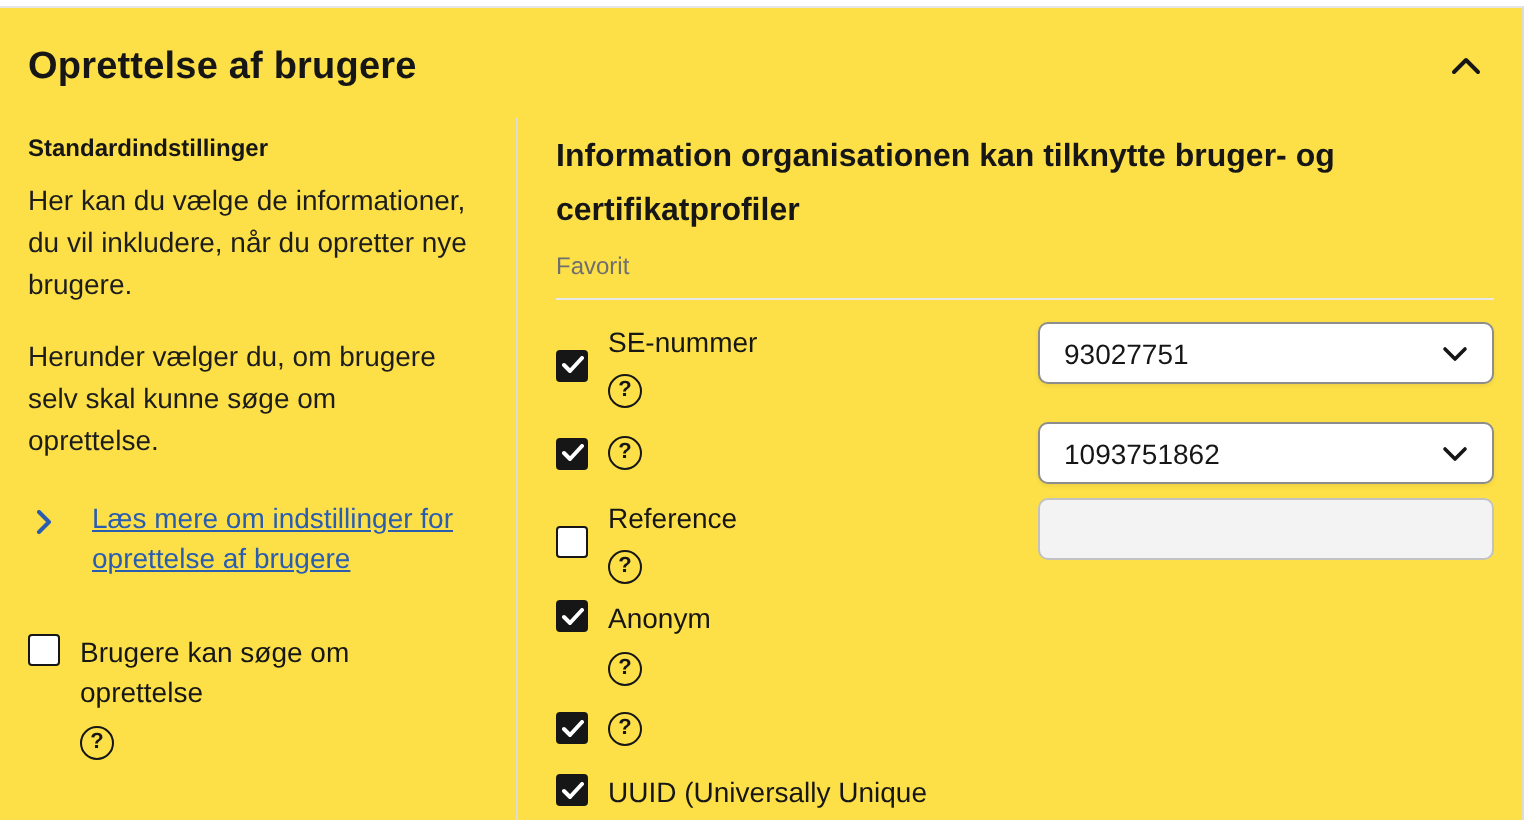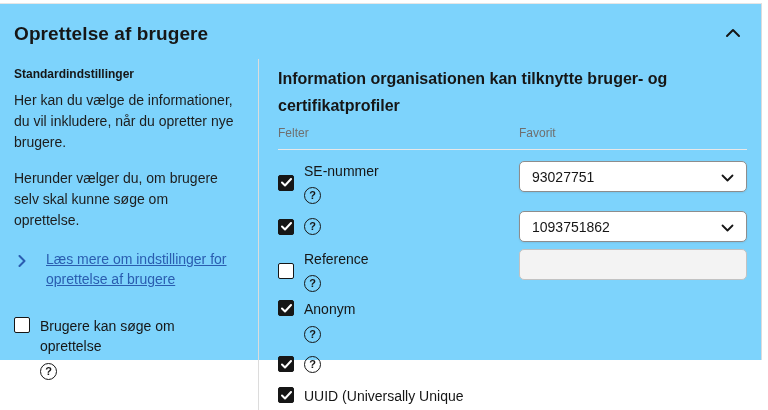--- a/index.html
+++ b/index.html
@@ -1,20 +1,20 @@
 <!DOCTYPE html>
 <html lang="da"><head>
 <meta charset="utf-8">
 <style>
   * { margin:0; padding:0; box-sizing:border-box; }
   html,body { background:#fff; }
   body { font-family:"Liberation Sans", sans-serif; color:#161616; width:768px; height:410px; overflow:hidden; }
   .page { position:relative; width:768px; height:410px; background:#fff; }
-  .panel { position:absolute; left:0; top:3px; width:762px; height:357px;
-           border-top:1px solid #e6e6e6; border-right:1px solid #dcdcdc; background:#7dd3fc; }
+  .panel { position:absolute; left:0; top:3px; width:762px; height:407px;
+           border-top:1px solid #e6e6e6; border-right:1px solid #dcdcdc; background:#fde047; }
 
   
   .panel-header { display:flex; align-items:center; justify-content:space-between;
                   padding:18px 16px 14px 14px; }
   .panel-title { font-size:19px; font-weight:700; letter-spacing:.1px; }
   .collapse-btn { background:none; border:none; cursor:pointer; padding:4px; display:flex; }
 
   
   .columns { display:flex; padding:0 0 0 14px; }
   .left-col { width:245px; flex:0 0 245px; border-right:1px solid #dcdcdc; padding:8px 22px 0 0; }
@@ -108,21 +108,20 @@
           <span class="label-wrap">
             <span class="cb-label">Brugere kan søge om oprettelse</span>
             <span class="help-icon">?</span>
           </span>
         </div>
       </div>
 
       <div class="right-col">
         <div class="right-heading">Information organisationen kan tilknytte bruger- og certifikatprofiler</div>
         <div class="table-head">
-          <span class="th-fields">Felter</span>
           <span class="th-fav">Favorit</span>
         </div>
         <div class="rows">
             <div class="field-row has-control">
     <div class="row-left">
       <span class="checkbox checked">
         <svg width="11" height="9" viewBox="0 0 11 9">
                     <polyline points="1,4.5 4,7.5 10,1" fill="none" stroke="#fff" stroke-width="2" stroke-linecap="round" stroke-linejoin="round"></polyline>
                   </svg>
       </span>

